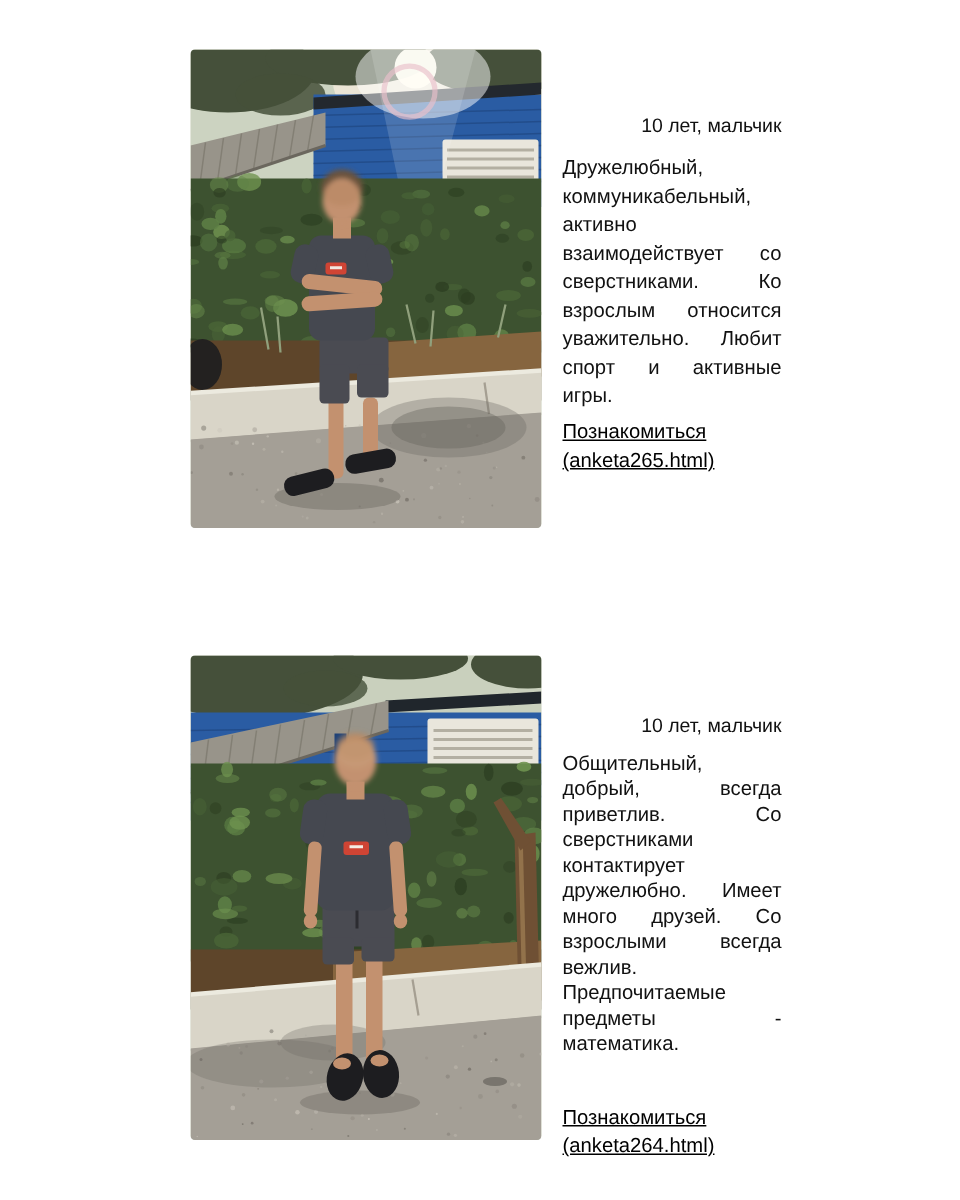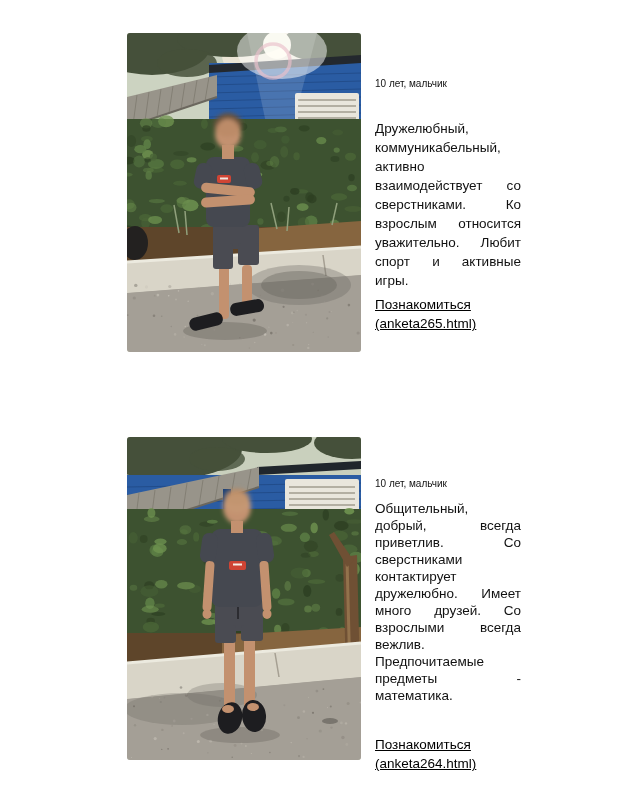--- a/index.html
+++ b/index.html
@@ -14,22 +14,22 @@
   .profile--2{top:437px;height:323px;}
   .photo{position:absolute;left:0;top:0;width:234px;border-radius:3px;overflow:hidden;background:#cfd5c4;}
   .profile--1 .photo{height:319px;}
   .profile--2 .photo{height:323px;}
   .photo svg{display:block;}
   .info{position:absolute;left:248px;top:0;width:146px;}
   .profile--1 .info{padding-top:34px;}
   .profile--2 .info{padding-top:30px;}
   .h-name{font-size:18px;line-height:22px;font-weight:700;color:#000;margin:0;}
   .h-name span{display:block;white-space:nowrap;overflow:hidden;}
-  .meta{font-size:10px;line-height:19px;margin-top:7px;}
-  .desc{font-size:13.5px;line-height:19px;margin-top:26px;text-align:justify;text-align-last:left;}
+  .meta{font-size:13px;line-height:19px;margin-top:7px;text-align:right;}
+  .desc{font-size:13.5px;line-height:19px;margin-top:9px;text-align:justify;text-align-last:left;}
   .profile--2 .desc{line-height:17px;margin-top:7px;}
   .meet-link{
     display:block;font-size:13.5px;line-height:19px;font-weight:400;color:#000;
     text-decoration:underline;margin-top:5px;width:146px;cursor:pointer;
   }
   .profile--2 .meet-link{position:absolute;left:248px;top:298px;margin-top:0;}
   
   .f-sky{fill:var(--sky,#ccd3c1);} .f-sky2{fill:var(--sky2,#c9d0bd);}
   .f-tree{fill:var(--tree-green,#45503a);}
   .f-blue{fill:var(--house-blue,#2a5ca3);} .f-blue-d{fill:var(--house-blue-dark,#1c4178);}

